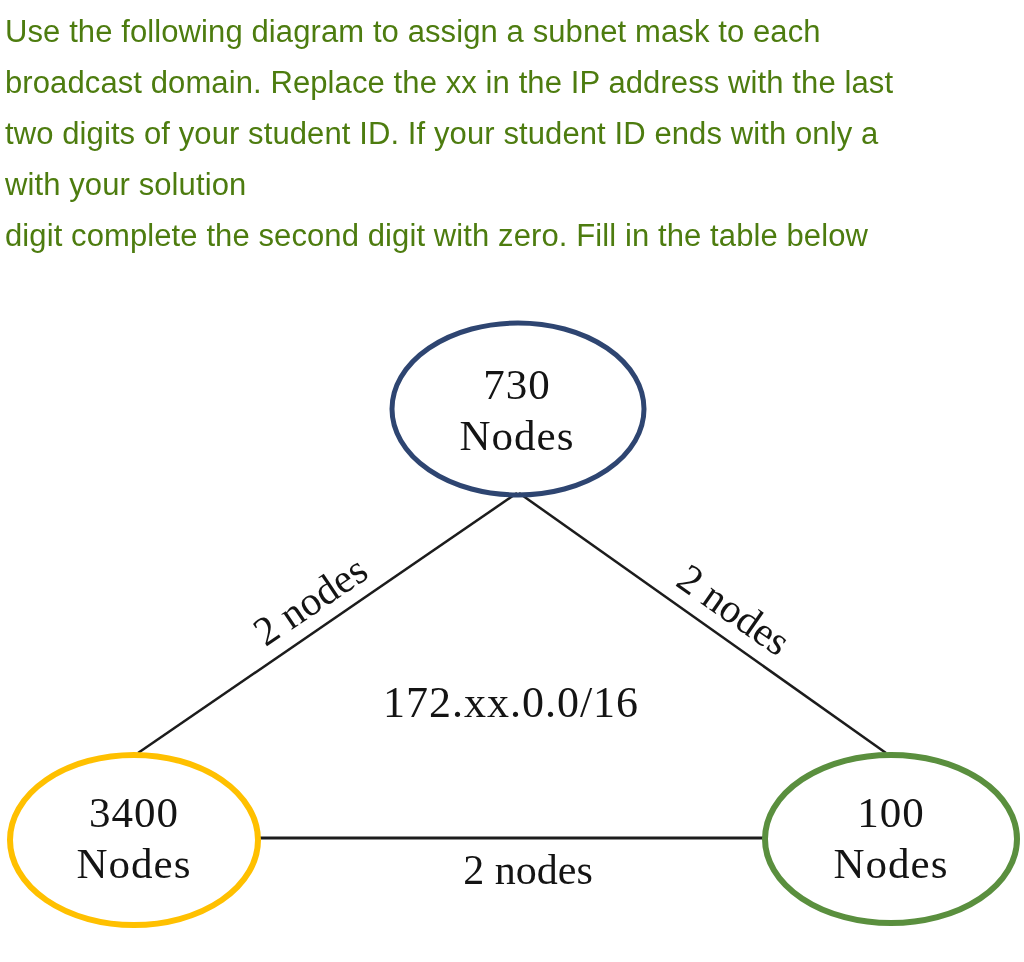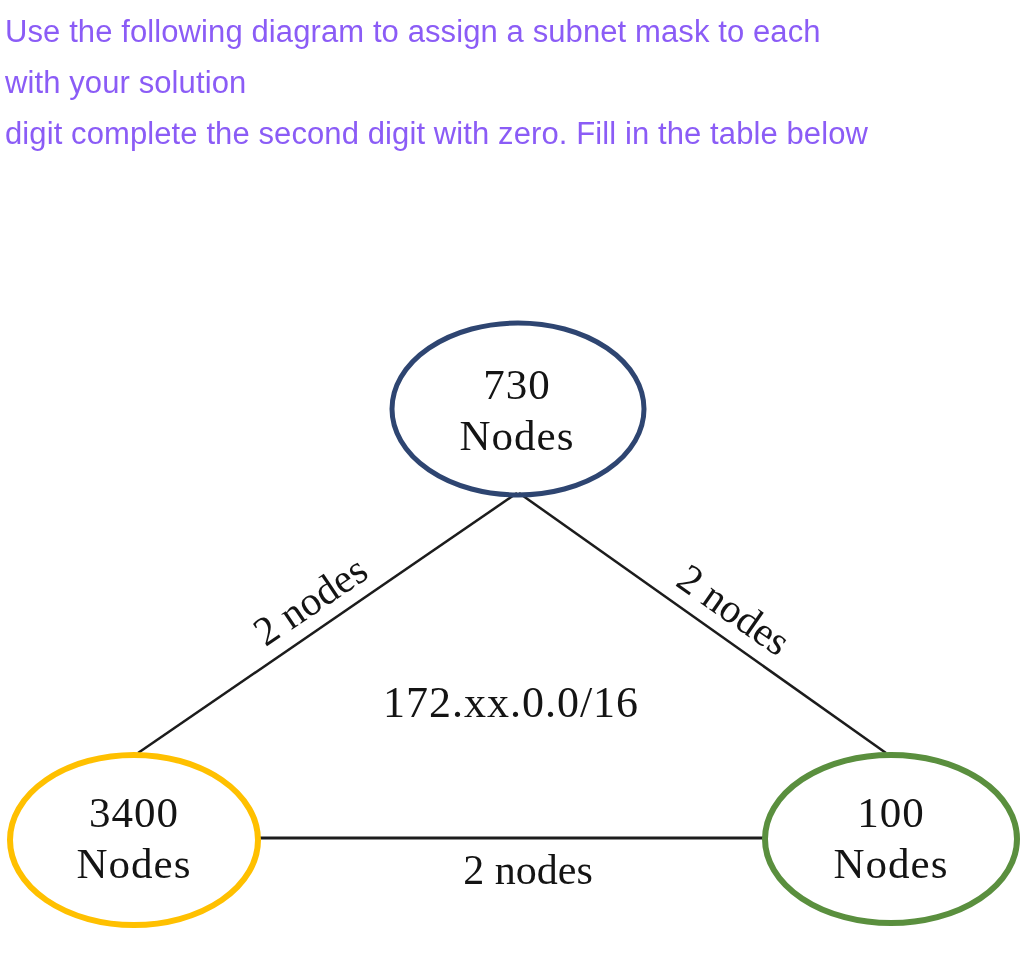--- a/index.html
+++ b/index.html
@@ -11,21 +11,21 @@
     width: 1024px;
     height: 962px;
     position: relative;
     overflow: hidden;
     font-family: "Liberation Sans", sans-serif;
   }
   .instructions {
     position: absolute;
     top: 6px;
     left: 5px;
-    color: #8b5cf6;
+    color: #4d7c0f;
     font-size: 31px;
     line-height: 51px;
     letter-spacing: 0.1px;
   }
   .instructions .line {
     white-space: nowrap;
   }
   .diagram-svg {
     position: absolute;
     left: 0;
@@ -57,20 +57,22 @@
   }
   ellipse {
     fill: none;
   }
 </style>
 </head>
 <body>
 
 <div class="instructions">
   <div class="line">Use the following diagram to assign a subnet mask to each</div>
+  <div class="line">broadcast domain. Replace the xx in the IP address with the last</div>
+  <div class="line">two digits of your student ID. If your student ID ends with only a</div>
   <div class="line">with your solution</div>
   <div class="line">digit complete the second digit with zero. Fill in the table below</div>
 </div>
 
 <svg class="diagram-svg" viewBox="0 0 1024 962" xmlns="http://www.w3.org/2000/svg">
 
   <line class="edge-line" x1="517" y1="493" x2="138" y2="753" stroke-width="2.5"></line>
   <line class="edge-line" x1="519" y1="493" x2="886" y2="753" stroke-width="2.5"></line>
   <line class="edge-line" x1="259" y1="838" x2="764" y2="838" stroke-width="3"></line>
 

